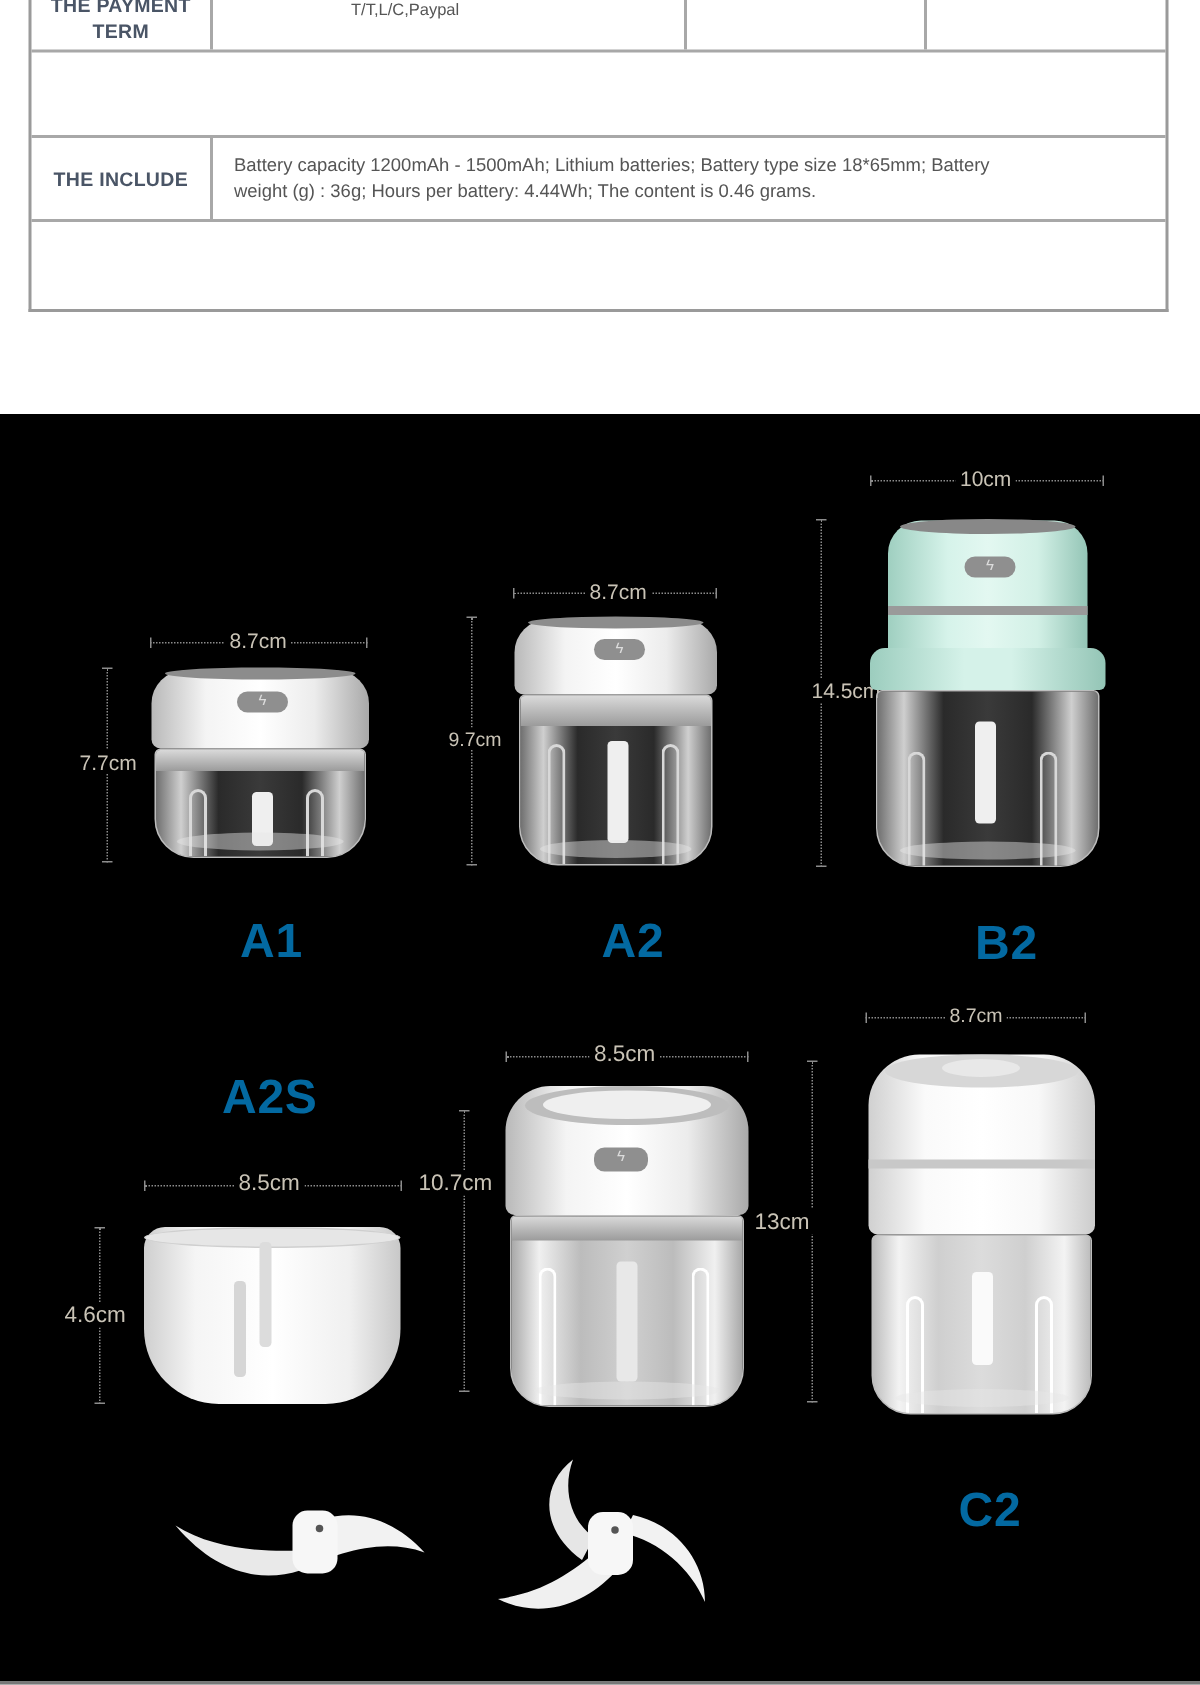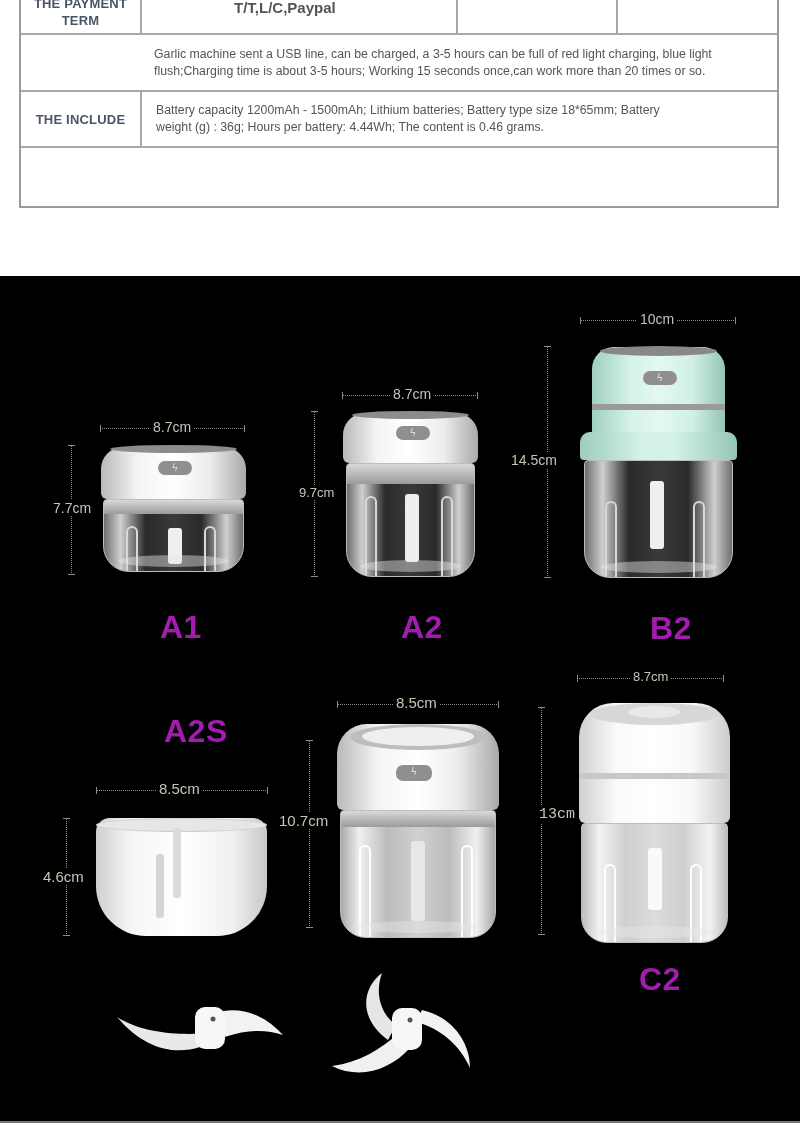--- a/index.html
+++ b/index.html
@@ -34,21 +34,21 @@
     }
     .hline { position: absolute; border-top: 1px dotted #8c8c8c; height: 0; }
     .hline::before, .hline::after { content: ""; position: absolute; top: -4px; width: 1px; height: 7px; background: #8c8c8c; }
     .hline::before { left: 0; } .hline::after { right: 0; }
     .vline { position: absolute; border-left: 1px dotted #8c8c8c; width: 0; }
     .vline::before, .vline::after { content: ""; position: absolute; left: -4px; height: 1px; width: 7px; background: #8c8c8c; }
     .vline::before { top: 0; } .vline::after { bottom: 0; }
     .dim-bg { background: #000; padding: 0 3px; }
 
     .model {
-      position: absolute; color: #a21caf; font-size: 32px; font-weight: bold; letter-spacing: 0.5px;
+      position: absolute; color: #0369a1; font-size: 32px; font-weight: bold; letter-spacing: 0.5px;
     }
 
     
     .lid {
       position: absolute; border-radius: 22px 22px 6px 6px;
       background: linear-gradient(90deg, #b9b9b9 0%, #f4f4f4 25%, #ffffff 50%, #ececec 75%, #a9a9a9 100%);
     }
     .lid-top { position: absolute; border-radius: 50%; background: #8c8c8c; }
     .lid-top-inner { position: absolute; border-radius: 50%; background: #efefef; }
     .btn-pill {
@@ -74,30 +74,27 @@
 <div class="spec-wrap">
 
   <div class="row" style="top:0; height:45px;">
     <div class="label-cell">
       <div>
         <div>THE PAYMENT</div>
         <div>TERM</div>
       </div>
     </div>
     <div class="value-cell" style="padding-left:90px; align-items:flex-start; padding-top:9px;">
-      <span style="font-size:15px;color:#555;font-weight:bold;">T/T,L/C,Paypal</span>
+      <span style="font-size:11px;color:#555;">T/T,L/C,Paypal</span>
     </div>
     <div class="pay-split1"></div>
     <div class="pay-split2"></div>
   </div>
 
   <div class="row" style="top:45px; height:57px;">
-    <div class="value-cell" style="padding-left:10px;">
-      <span>Garlic machine sent a USB line, can be charged, a 3-5 hours can be full of red light charging, blue light flush;Charging time is about 3-5 hours; Working 15 seconds once,can work more than 20 times or so.</span>
-    </div>
   </div>
 
   <div class="row" style="top:102px; height:56px;">
     <div class="label-cell">
       <div>THE INCLUDE</div>
     </div>
     <div class="value-cell" style="padding-right:115px;">
       <span>Battery capacity 1200mAh - 1500mAh; Lithium batteries; Battery type size 18*65mm; Battery weight (g) : 36g; Hours per battery: 4.44Wh; The content is 0.46 grams.</span>
     </div>
   </div>
@@ -141,86 +138,86 @@
     <div class="fin" style="left:94px; top:32px; height:80px;"></div>
     <div class="base"></div>
   </div>
   <div class="model" style="left:401px; top:609px;">A2</div>
 </div>
 
 <div>
   <div class="hline" style="left:580px; top:320px; width:156px;"></div>
   <div class="dim" style="left:637px; top:311px;"><span class="dim-bg">10cm</span></div>
   <div class="vline" style="left:547px; top:346px; height:232px;"></div>
-  <div class="dim" style="left:508px; top:452px;text-align:center;"><span class="dim-bg">14.5cm</span></div>
+  <div class="dim" style="left:538px; top:452px;text-align:center;"><span class="dim-bg">14.5cm</span></div>
 
   <div class="lid" style="left:592px; top:347px; width:133px; height:95px; background:linear-gradient(90deg,#9fcfc0 0%,#d6f3ea 30%,#e3f8f1 50%,#d2f0e6 75%,#94c5b6 100%);"></div>
   <div class="lid-top" style="left:600px; top:346px; width:117px; height:10px; background:#888;"></div>
   <div class="btn-pill" style="left:643px; top:371px;"><span>ϟ</span></div>
   <div class="band" style="left:592px; top:404px; width:133px;"></div>
   <div style="position:absolute; left:580px; top:432px; width:157px; height:28px; border-radius:10px 10px 4px 4px; background:linear-gradient(90deg,#9ccdbe,#d5f2e9 40%,#d5f2e9 60%,#94c5b6);"></div>
   <div class="bowl" style="left:584px; top:460px; width:149px; height:118px;">
     <div class="shaft" style="left:65px; top:20px; height:68px;"></div>
     <div class="fin" style="left:20px; top:40px; height:78px;"></div>
     <div class="fin" style="left:108px; top:40px; height:78px;"></div>
     <div class="base"></div>
   </div>
   <div class="model" style="left:650px; top:610px;">B2</div>
 </div>
 
 <div>
-  <div class="model" style="left:148px; top:713px;margin-left:16px;">A2S</div>
+  <div class="model" style="left:148px; top:713px;">A2S</div>
   <div class="hline" style="left:96px; top:790px; width:172px;"></div>
   <div class="dim" style="left:156px; top:780px; font-size:15px;"><span class="dim-bg">8.5cm</span></div>
   <div class="vline" style="left:66px; top:818px; height:118px;"></div>
   <div class="dim" style="left:40px; top:868px; font-size:15px;"><span class="dim-bg">4.6cm</span></div>
 
   <div style="position:absolute; left:96px; top:818px; width:171px; height:118px; border-radius:14px 14px 50px 50px; background:linear-gradient(90deg,#cfcfcf 0%,#f5f5f5 20%,#ffffff 50%,#f0f0f0 80%,#c8c8c8 100%);">
     <div style="position:absolute; left:0; right:0; top:0; height:14px; border-radius:50%; background:#e6e6e6; border:1px solid #cfcfcf;"></div>
     <div style="position:absolute; left:77px; top:10px; width:8px; height:70px; background:#dcdcdc; border-radius:3px;"></div>
     <div style="position:absolute; left:60px; top:36px; width:8px; height:64px; background:#d6d6d6; border-radius:3px;"></div>
   </div>
 </div>
 
 <div>
   <div class="hline" style="left:337px; top:704px; width:162px;"></div>
   <div class="dim" style="left:393px; top:694px; font-size:15px;"><span class="dim-bg">8.5cm</span></div>
   <div class="vline" style="left:309px; top:740px; height:188px;"></div>
-  <div class="dim" style="left:276px; top:812px; font-size:15px;"><span class="dim-bg">10.7cm</span></div>
+  <div class="dim" style="left:276px; top:780px; font-size:15px;"><span class="dim-bg">10.7cm</span></div>
 
   <div class="lid" style="left:337px; top:724px; width:162px; height:86px; border-radius:30px 30px 6px 6px;"></div>
   <div class="lid-top" style="left:350px; top:724px; width:136px; height:26px; background:#bdbdbd;"></div>
   <div class="lid-top-inner" style="left:362px; top:727px; width:112px; height:19px;"></div>
   <div class="btn-pill" style="left:396px; top:765px; width:36px; height:16px;"><span>ϟ</span></div>
   <div class="bowl" style="left:340px; top:810px; width:156px; height:128px; background:linear-gradient(90deg,#a8a8a8 0%,#f0f0f0 12%,#bcbcbc 30%,#d0d0d0 50%,#bcbcbc 70%,#f0f0f0 88%,#a8a8a8 100%);">
     <div class="ring" style="height:16px;"></div>
     <div class="shaft" style="left:70px; top:30px; height:80px; background:#e8e8e8;"></div>
     <div class="fin" style="left:18px; top:34px; height:92px; border-color:#ffffff;"></div>
     <div class="fin" style="left:120px; top:34px; height:92px; border-color:#ffffff;"></div>
     <div class="base"></div>
   </div>
 </div>
 
 <div>
   <div class="hline" style="left:577px; top:678px; width:147px;"></div>
   <div class="dim" style="left:630px; top:669px; font-size:13px;"><span class="dim-bg">8.7cm</span></div>
   <div class="vline" style="left:541px; top:707px; height:228px;"></div>
-  <div class="dim" style="left:536px; top:806px; font-size:15px;font-family:Liberation Mono, monospace;"><span class="dim-bg">13cm</span></div>
+  <div class="dim" style="left:500px; top:806px; font-size:15px;"><span class="dim-bg">13cm</span></div>
 
   <div class="lid" style="left:579px; top:703px; width:151px; height:120px; border-radius:34px 34px 6px 6px; background:linear-gradient(90deg,#d0d0d0 0%,#fafafa 25%,#ffffff 50%,#f8f8f8 75%,#cccccc 100%);"></div>
   <div class="lid-top" style="left:590px; top:703px; width:129px; height:22px; background:#d7d7d7;"></div>
   <div class="lid-top-inner" style="left:628px; top:706px; width:52px; height:12px; background:#e8e8e8;"></div>
   <div class="band" style="left:579px; top:773px; width:151px; background:#c8c8c8;"></div>
   <div class="bowl" style="left:581px; top:823px; width:147px; height:120px; background:linear-gradient(90deg,#bdbdbd 0%,#f3f3f3 12%,#cfcfcf 30%,#dcdcdc 50%,#cfcfcf 70%,#f3f3f3 88%,#bdbdbd 100%);">
     <div class="shaft" style="left:66px; top:24px; height:62px; background:#fafafa;"></div>
     <div class="fin" style="left:22px; top:40px; height:80px; border-color:#ffffff;"></div>
     <div class="fin" style="left:108px; top:40px; height:80px; border-color:#ffffff;"></div>
     <div class="base"></div>
   </div>
-  <div class="model" style="left:639px; top:961px;">C2</div>
+  <div class="model" style="left:639px; top:988px;">C2</div>
 </div>
 
 <svg class="blade" style="left:115px; top:995px;" width="175" height="70" viewBox="0 0 175 70">
   <path d="M2 22 C 30 55, 60 60, 85 52 L 95 38 C 70 40, 30 40, 2 22 Z" fill="#e9e9e9"></path>
   <path d="M85 52 C 110 40, 140 30, 168 40 C 150 20, 125 10, 100 18 Z" fill="#f2f2f2"></path>
   <rect x="80" y="12" width="30" height="42" rx="10" fill="#f7f7f7"></rect>
   <circle cx="98" cy="24" r="2.5" fill="#555"></circle>
 </svg>
 <svg class="blade" style="left:330px; top:970px;" width="150" height="110" viewBox="0 0 150 110">
   <path d="M52 3 C 30 20, 30 50, 58 70 L 66 55 C 52 45, 44 25, 52 3 Z" fill="#e6e6e6"></path>

